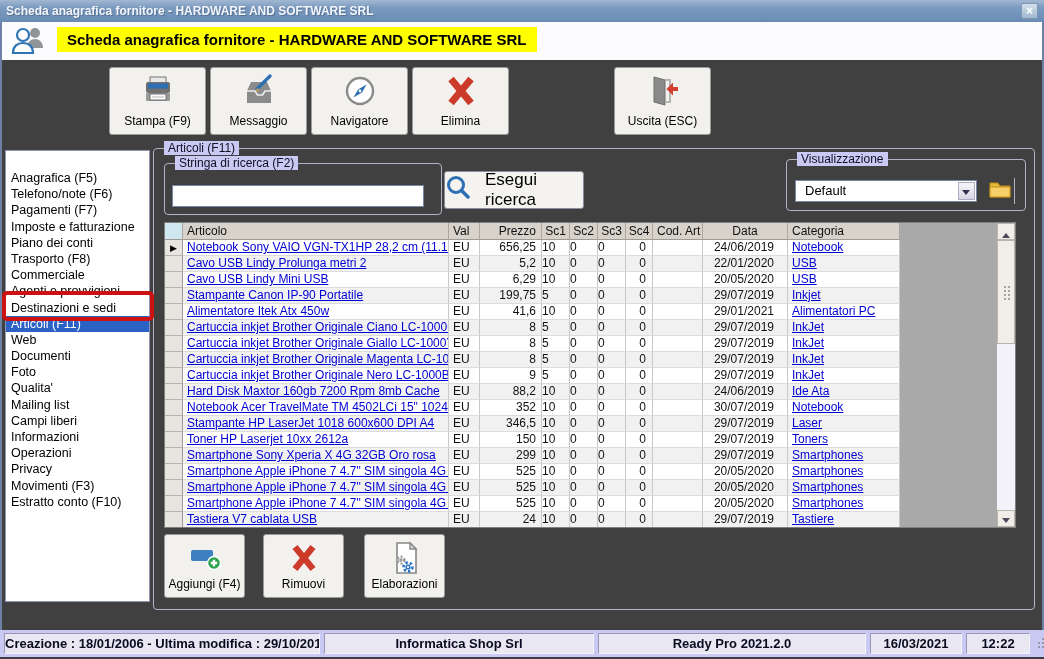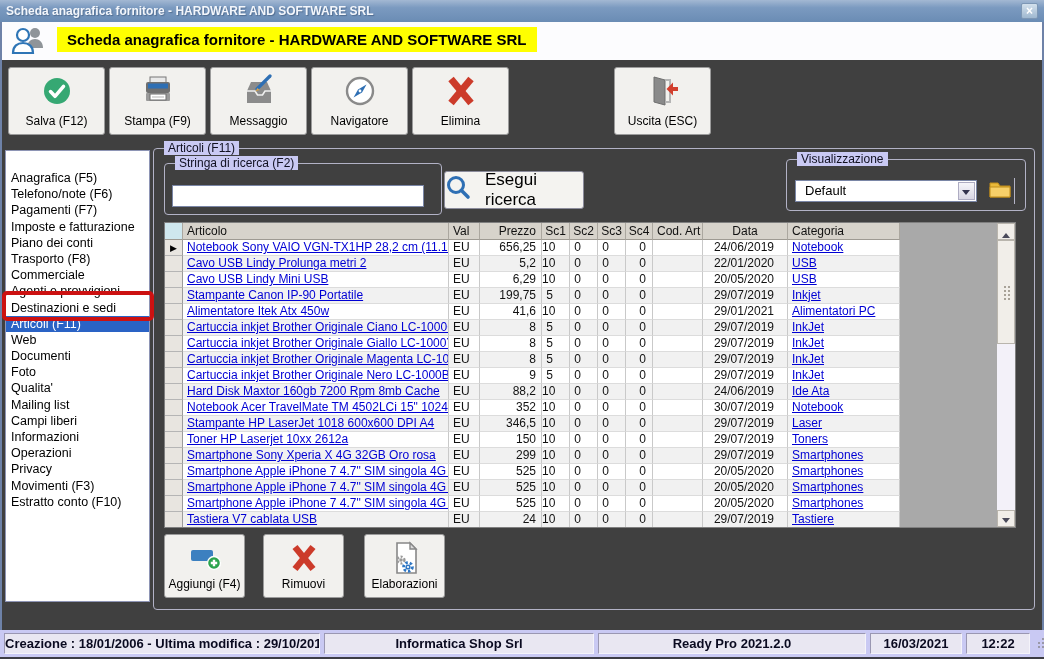--- a/index.html
+++ b/index.html
@@ -61,21 +61,21 @@
   .grow.alt { background:#f1f1f1; }
   .rc { height:16px; line-height:15px; border-right:1px solid #c9c9c9; border-bottom:1px solid #dcdcdc;
         font-size:12px; color:#111; overflow:hidden; white-space:nowrap; }
   .grow .col-sel { background:#e8e5e0; border-right:1px solid #9b9b9b; border-bottom:1px solid #b5b5b5; text-align:center; }
   .cur { font-size:9px; line-height:15px; color:#000; }
   .lnk { color:#0000d4; text-decoration:underline; cursor:pointer; }
   .col-sel { width:18px; }
   .col-art { width:266px; padding-left:4px; }
   .col-val { width:31px; padding-left:4px; }
   .col-prezzo { width:62px; text-align:right; padding-right:5px; }
-  .col-sc { width:28px; text-align:right; padding-right:16px; }
+  .col-sc { width:28px; text-align:left; padding-right:16px; }
   .col-sc4 { width:27px; text-align:right; padding-right:6px; }
   .col-cod { width:50px; padding-left:4px; }
   .col-data { width:85px; text-align:right; padding-right:13px; }
   .col-cat { width:112px; padding-left:4px; }
   .ghead .col-sc, .ghead .col-sc4, .ghead .col-data { text-align:center; padding-right:0; }
   .gfiller { position:absolute; left:735px; top:0; width:97px; height:100%; background:#a9a9a9; }
   .vscroll { position:absolute; left:832px; top:0; width:18px; height:100%; background:#f3f1f9; }
   .sbtn { position:absolute; left:0; width:18px; height:17px; background:#f1eee9; border:1px solid #b9b5ad; }
   .sbtn.up { top:0; } .sbtn.down { bottom:0; }
   .sbtn.up::after { content:''; position:absolute; left:4px; top:5px; border:4px solid transparent; border-bottom:5px solid #4a4a5a; }
@@ -110,29 +110,20 @@
       <svg width="40" height="32" viewBox="0 0 40 32">
         <circle cx="25" cy="8" r="5" fill="#8f9499"></circle>
         <path d="M17 23 c0-6 4-9 8-9 s8 3 8 9 z" fill="#8f9499"></path>
         <circle cx="13" cy="10" r="6" fill="#fff" stroke="#2e75b6" stroke-width="2.2"></circle>
         <path d="M3 28 c0-7 4.5-10 10-10 s10 3 10 10 z" fill="#fff" stroke="#2e75b6" stroke-width="2.2"></path>
       </svg>
     </span>
     <span class="header-title">Scheda anagrafica fornitore - HARDWARE AND SOFTWARE SRL</span>
   </div>
 
-  <div class="tbtn" style="left:8px">
-    <span class="tb-icon">
-      <svg width="38" height="34" viewBox="0 0 38 34">
-          <circle cx="19" cy="17" r="13" fill="#36a873"></circle>
-          <path d="M12.5 17.5 l4.5 4.8 l8.5 -10" stroke="#fff" stroke-width="3.5" fill="none" stroke-linecap="round" stroke-linejoin="round"></path>
-        </svg>
-    </span>
-    <span class="tb-label">Salva (F12)</span>
-  </div>
   <div class="tbtn" style="left:109px">
     <span class="tb-icon">
       <svg width="38" height="34" viewBox="0 0 38 34">
           <rect x="11" y="3" width="16" height="6" fill="#e9e9e9" stroke="#777" stroke-width="1"></rect>
           <rect x="7" y="8" width="24" height="11" rx="2" fill="#6f6f6f"></rect>
           <rect x="9" y="9.5" width="20" height="5" fill="#2e6fb4"></rect>
           <rect x="7" y="19" width="24" height="8" rx="1" fill="#9a9a9a"></rect>
           <rect x="11" y="20" width="16" height="6" fill="#fff" stroke="#6f6f6f" stroke-width="1"></rect>
           <line x1="13" y1="23" x2="25" y2="23" stroke="#b5b5b5" stroke-width="1"></line>
         </svg>

